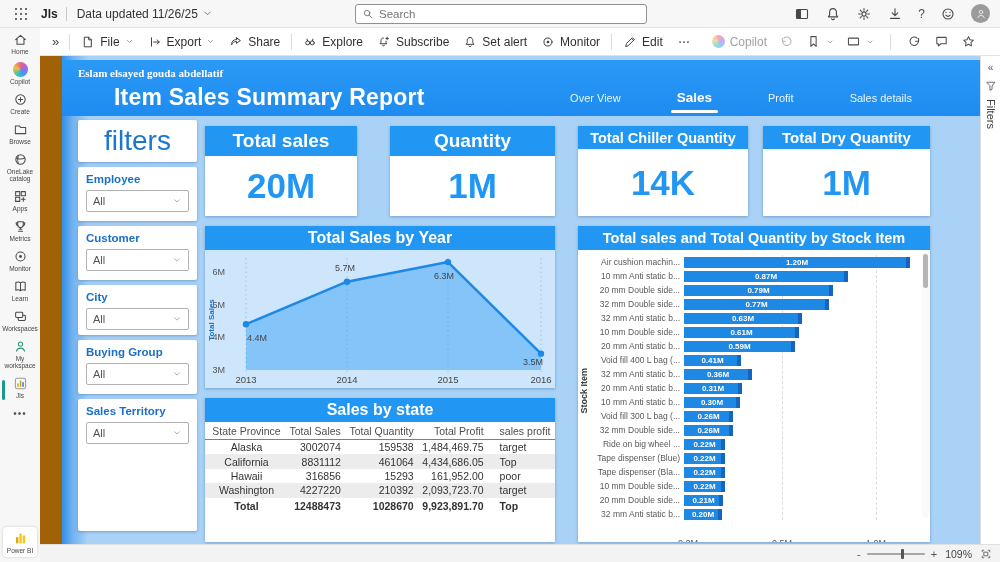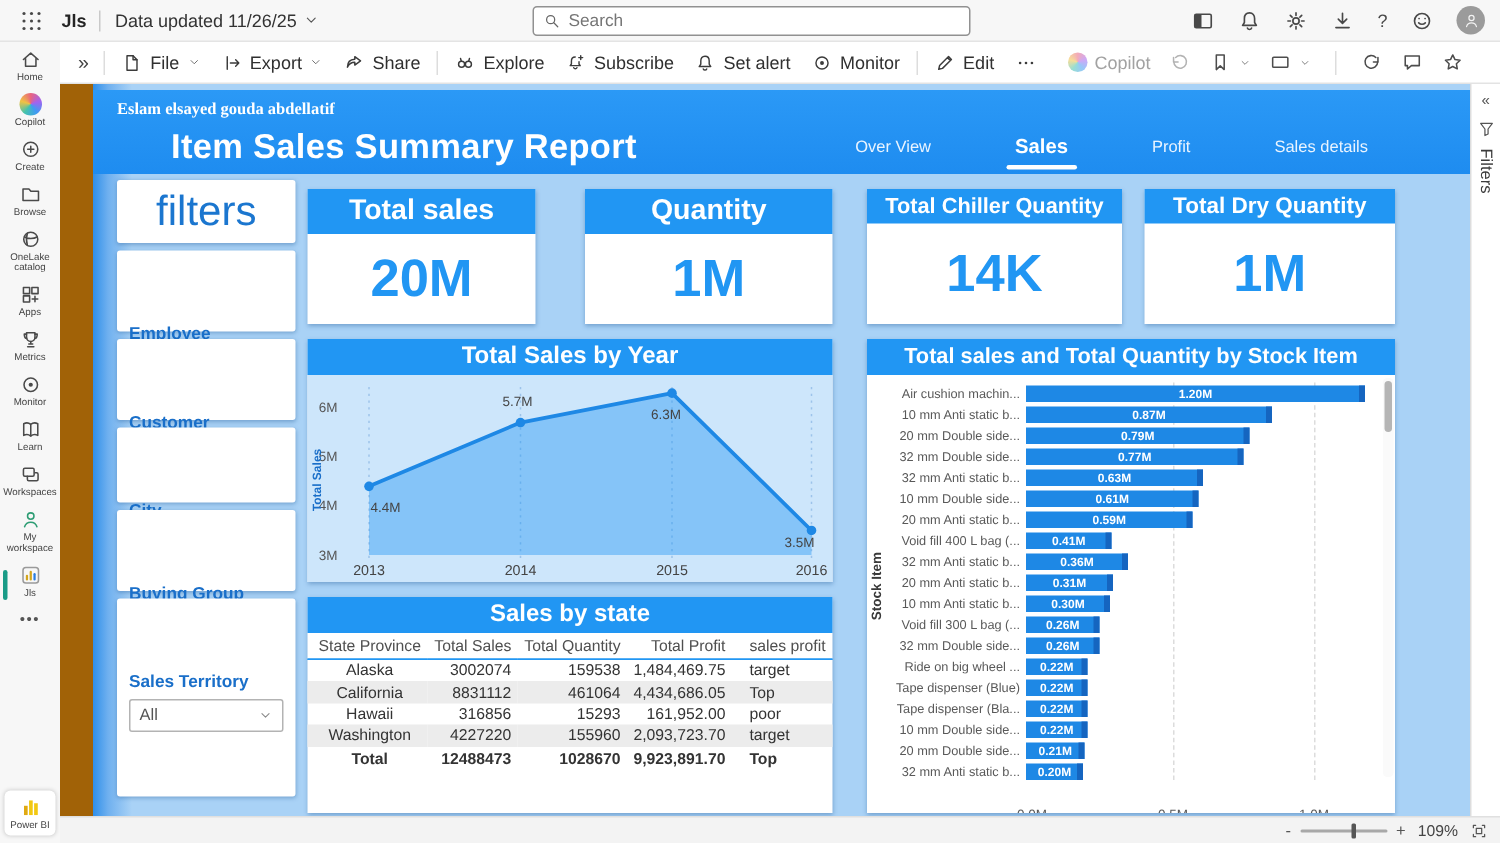--- a/index.html
+++ b/index.html
@@ -86,21 +86,21 @@
   .r-tab.active::after { content:""; position:absolute; left:-6px; right:-6px; bottom:0; height:3.5px; background:#fff; border-radius:2px; }
 
   .card { position:absolute; background:#fff; box-shadow:0 1px 3px rgba(13,71,134,.35); }
   .card-hd { background:#2196f3; color:#fff; font-weight:700; text-align:center; display:flex; align-items:center; justify-content:center; }
 
   
   .fpanel { position:absolute; left:16px; top:64px; width:119px; display:flex; flex-direction:column; gap:5px; }
   .fcard { background:#fff; border-radius:2px; box-shadow:0 1px 3px rgba(13,71,134,.35); }
   .ftitle { height:42px; display:flex; align-items:center; justify-content:center; font-size:28px; color:#1b76cf; }
   .slicer { padding:6px 8px 0; }
-  .slicer .slabel { font-size:11.5px; font-weight:700; color:#1a6fc9;margin-top:44px; }
+  .slicer .slabel { font-size:11.5px; font-weight:700; color:#1a6fc9; }
   .dropdown { margin-top:5px; height:22px; border:1px solid #b3b3b3; border-radius:2px; background:#fff;
               display:flex; align-items:center; justify-content:space-between; padding:0 6px; cursor:pointer; }
   .dropdown .dval { font-size:11px; color:#555; }
   .dropdown .icn { width:10px; height:10px; color:#888; }
 
   
   .kpi { display:flex; flex-direction:column; }
   .kpi .kbody { flex:1; display:flex; align-items:center; justify-content:center; }
   .kpi .kval { font-size:35px; font-weight:700; color:#2196f3; }
 
@@ -650,21 +650,21 @@
             <tr class="">
               <td class="">Hawaii</td>
               <td class="">316856</td>
               <td class="">15293</td>
               <td class="">161,952.00</td>
               <td class="la">poor</td>
             </tr>
             <tr class="alt">
               <td class="">Washington</td>
               <td class="">4227220</td>
-              <td class="">155960</td>
+              <td class="">210392</td>
               <td class="">2,093,723.70</td>
               <td class="la">target</td>
             </tr>
             <tr class="total">
               <td class="">Total</td>
               <td class="">12488473</td>
               <td class="">1028670</td>
               <td class="">9,923,891.70</td>
               <td class="la">Top</td>
             </tr>

